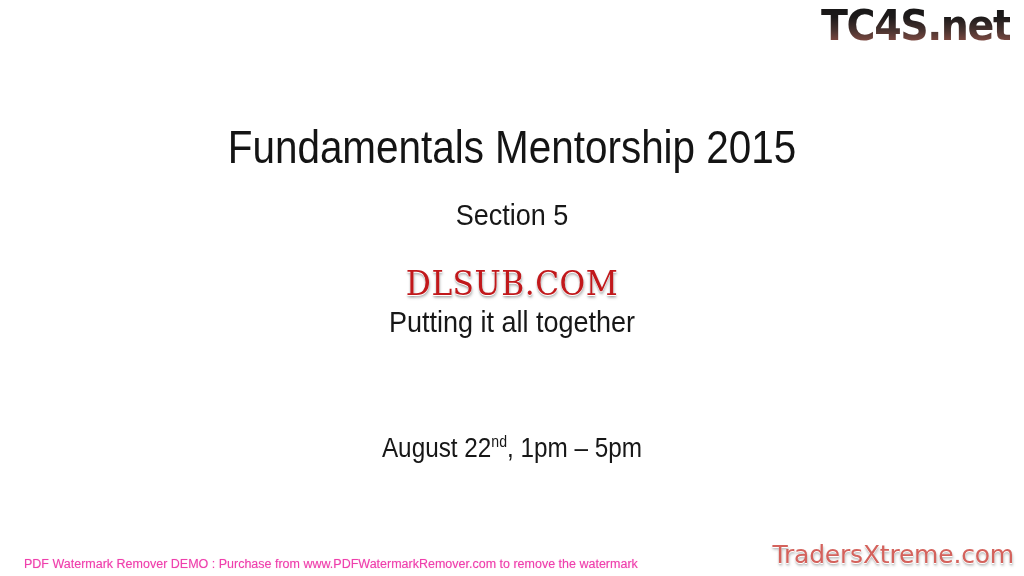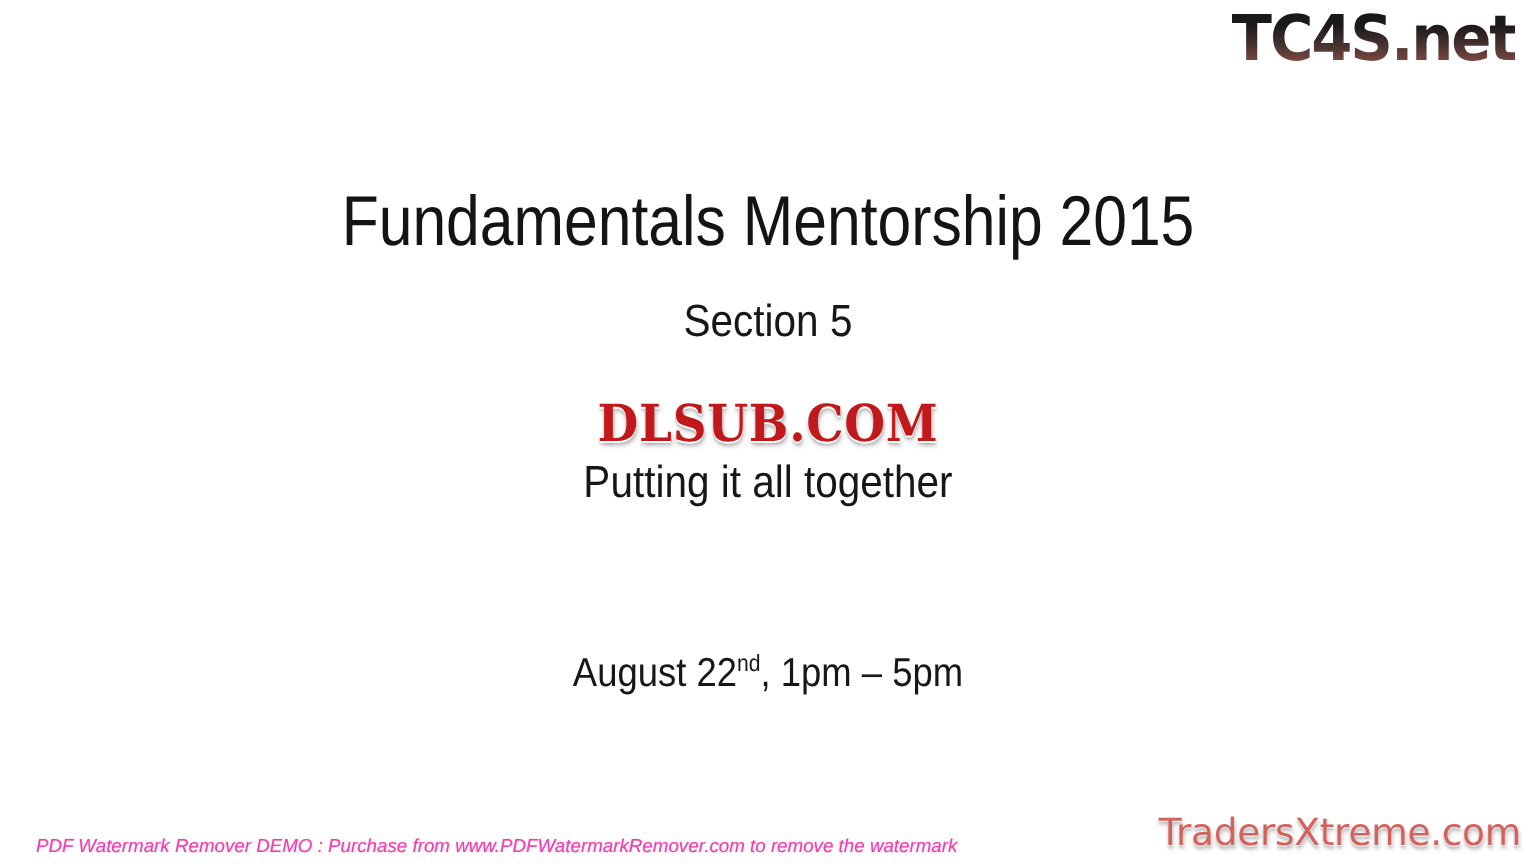--- a/index.html
+++ b/index.html
@@ -107,21 +107,21 @@
     line-height: 0;
   }
 
   
   #dlsub-logo {
     position: absolute;
     top: 263px;
     left: 50%;
     transform: translateX(-50%);
     font-family: "DejaVu Serif", serif;
-    font-weight: bold;
+    font-weight: normal;
     font-size: 34px;
     line-height: 40px;
     letter-spacing: 0.5px;
     color: #c1181b;
     white-space: nowrap;
     -webkit-text-stroke: 3.5px #ffffff;
     paint-order: stroke fill;
     text-shadow:
        0 1px 0 #ffffff,
        0 2px 2px rgba(130,130,130,0.55),
@@ -157,21 +157,20 @@
   #pdf-watermark-notice {
     position: absolute;
     bottom: 4px;
     left: 24px;
     font-family: "Liberation Sans", sans-serif;
     font-size: 12.5px;
     line-height: 16px;
     color: #ef3fac;
     white-space: nowrap;
     text-shadow: 0 0 1px rgba(239,63,172,0.45);
-    font-style: italic;
   }
 </style>
 </head>
 <body>
 
 <div id="slide">
 
   <div id="tc4s-logo">TC4S.net</div>
 
   <h1 id="title">Fundamentals Mentorship 2015</h1>

